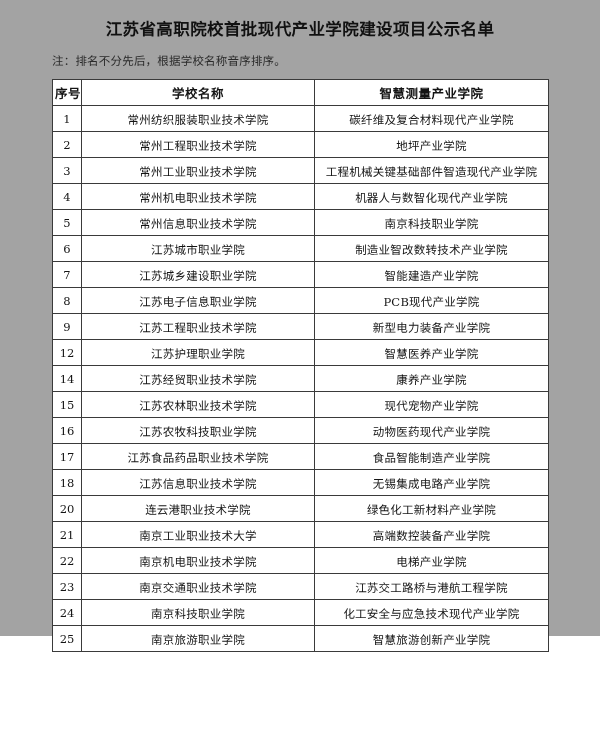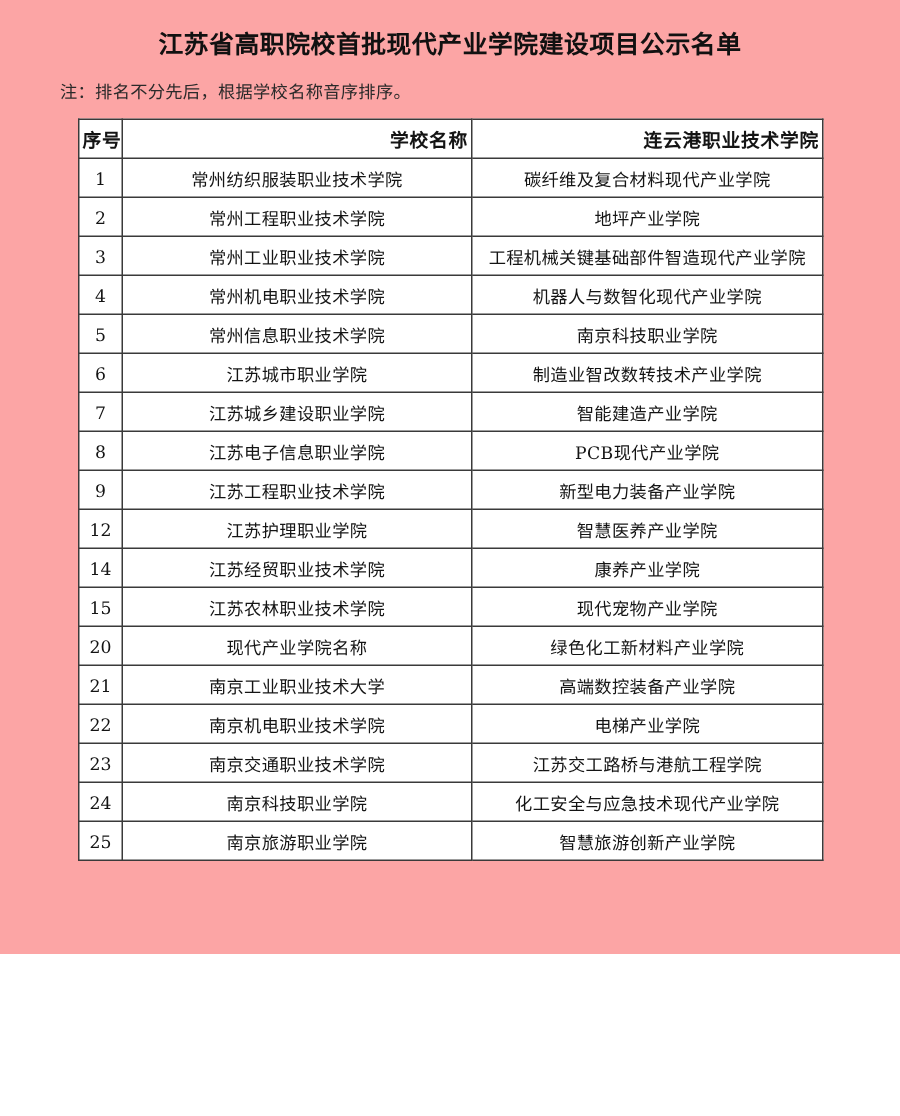--- a/index.html
+++ b/index.html
@@ -16,41 +16,41 @@
     color: #1a1a1a;
     -webkit-font-smoothing: antialiased;
   }
 
   .page {
     position: relative;
     width: 600px;
     height: 636px;
     box-sizing: border-box;
     padding: 0;
-    background: #fca5a5;
+    background: #a3a3a3;
   }
 
   
   .doc-title {
     margin: 0;
     padding-top: 18px;
     text-align: center;
     font-family: "DejaVu Serif", "Liberation Serif", serif;
     font-size: 16.5px;
     font-weight: bold;
     letter-spacing: 0.4px;
     color: #111111;
     line-height: 24px;
     white-space: nowrap;
   }
 
   
   .doc-note {
     margin: 0;
-    padding-left: 40px;
+    padding-left: 52px;
     padding-top: 10px;
     font-family: "DejaVu Serif", "Liberation Serif", serif;
     font-size: 11.5px;
     line-height: 18px;
     color: #2a2a2a;
     letter-spacing: 0.2px;
     white-space: nowrap;
   }
 
   
@@ -81,21 +81,20 @@
     overflow: hidden;
     white-space: nowrap;
   }
 
   table.listing thead th {
     height: 25px;
     font-size: 12.5px;
     font-weight: bold;
     letter-spacing: 0.5px;
     border-bottom-width: 1px;
-    text-align: right;
   }
 
   table.listing tbody td {
     height: 25px;
     font-size: 11.5px;
     font-weight: normal;
     letter-spacing: 0.25px;
   }
 
   table.listing tbody td.idx {
@@ -125,21 +124,21 @@
     <table class="listing">
       <colgroup>
         <col class="c-idx">
         <col class="c-school">
         <col class="c-inst">
       </colgroup>
       <thead>
         <tr>
           <th><span>序号</span></th>
           <th><span>学校名称</span></th>
-          <th><span>连云港职业技术学院</span></th>
+          <th><span>智慧测量产业学院</span></th>
         </tr>
       </thead>
       <tbody id="listing-body">
           <tr>
             <td class="idx">1</td>
             <td class="school"><span>常州纺织服装职业技术学院</span></td>
             <td class="inst"><span>碳纤维及复合材料现代产业学院</span></td>
           </tr>
           <tr>
             <td class="idx">2</td>
@@ -190,22 +189,37 @@
             <td class="idx">14</td>
             <td class="school"><span>江苏经贸职业技术学院</span></td>
             <td class="inst"><span>康养产业学院</span></td>
           </tr>
           <tr>
             <td class="idx">15</td>
             <td class="school"><span>江苏农林职业技术学院</span></td>
             <td class="inst"><span>现代宠物产业学院</span></td>
           </tr>
           <tr>
+            <td class="idx">16</td>
+            <td class="school"><span>江苏农牧科技职业学院</span></td>
+            <td class="inst"><span>动物医药现代产业学院</span></td>
+          </tr>
+          <tr>
+            <td class="idx">17</td>
+            <td class="school"><span>江苏食品药品职业技术学院</span></td>
+            <td class="inst"><span>食品智能制造产业学院</span></td>
+          </tr>
+          <tr>
+            <td class="idx">18</td>
+            <td class="school"><span>江苏信息职业技术学院</span></td>
+            <td class="inst"><span>无锡集成电路产业学院</span></td>
+          </tr>
+          <tr>
             <td class="idx">20</td>
-            <td class="school"><span>现代产业学院名称</span></td>
+            <td class="school"><span>连云港职业技术学院</span></td>
             <td class="inst"><span>绿色化工新材料产业学院</span></td>
           </tr>
           <tr>
             <td class="idx">21</td>
             <td class="school"><span>南京工业职业技术大学</span></td>
             <td class="inst"><span>高端数控装备产业学院</span></td>
           </tr>
           <tr>
             <td class="idx">22</td>
             <td class="school"><span>南京机电职业技术学院</span></td>

